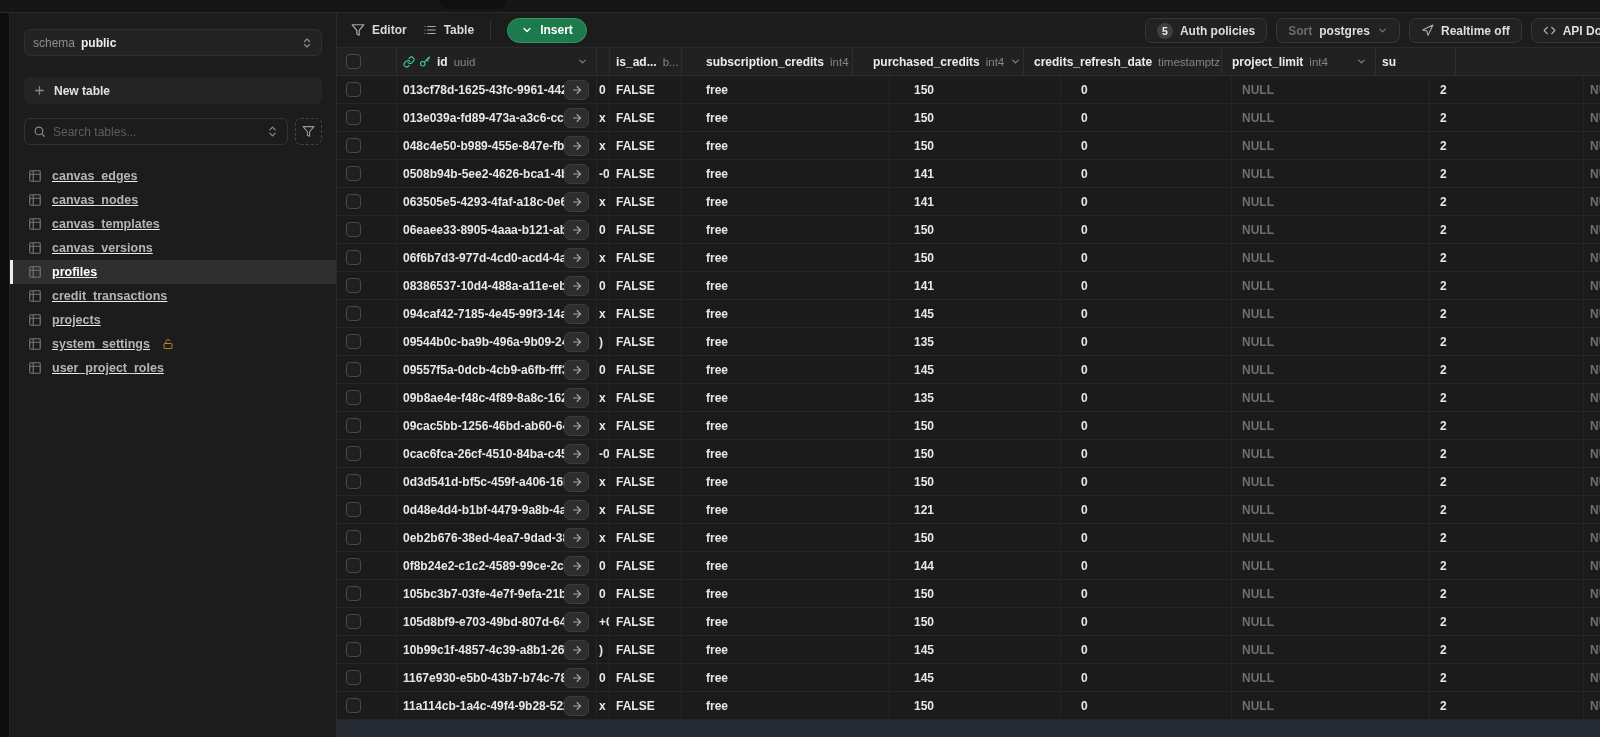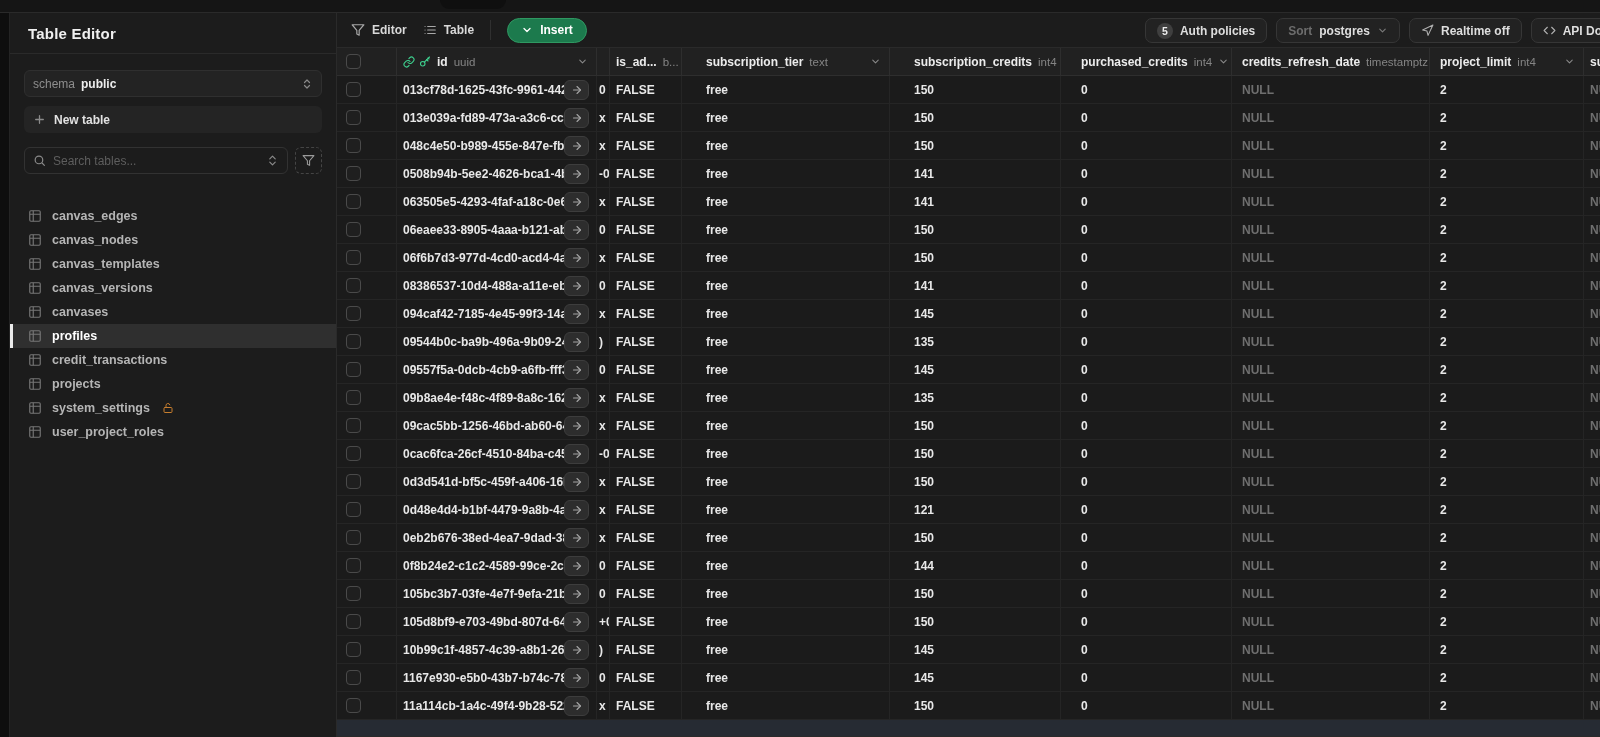--- a/index.html
+++ b/index.html
@@ -21,35 +21,35 @@
   .sidebar-header { height:41px; display:flex; align-items:center; padding:0 18px;
     border-bottom:1px solid #2a2a2a; }
   .sidebar-title { font-size:15px; font-weight:700; color:#f0f0f0; letter-spacing:.2px; }
   .sidebar-controls { padding:16px 14px 10px 14px; }
   .schema-select { height:27px; display:flex; align-items:center; gap:6px;
     background:#232323; border:1px solid #2f2f2f; border-radius:6px; padding:0 8px;
     cursor:pointer; }
   .schema-label { color:#8e8e8e; font-size:12px; }
   .schema-value { color:#ededed; font-size:12px; font-weight:700; }
   .schema-select .updown { margin-left:auto; color:#8a8a8a; }
-  .new-table { margin-top:9px; height:27px; display:flex; align-items:center; gap:8px;
+  .new-table { margin-top:21px; height:27px; display:flex; align-items:center; gap:8px;
     background:#242424; border:1px solid transparent; border-radius:6px; padding:0 8px;
     width:100%; cursor:pointer; color:#e2e2e2; }
   .new-table-label { font-size:12px; font-weight:700; }
   .plus-icon,.search-icon,.unfold-icon { color:#8a8a8a; }
   .search-row { margin-top:14px; display:flex; gap:7px; }
   .search-box { flex:1; height:27px; border:1px solid #323232; border-radius:6px;
     display:flex; align-items:center; gap:7px; padding:0 8px; background:transparent; }
   .search-input { flex:1; background:transparent; border:none; outline:none;
     color:#d0d0d0; font-size:12px; font-family:Liberation Sans, sans-serif; min-width:0; }
   .search-input::placeholder { color:#5e5e5e; }
   .filter-dashed { width:27px; height:27px; flex:none; border:1px dashed #454545;
     border-radius:6px; background:transparent; display:flex; align-items:center;
     justify-content:center; color:#9a9a9a; cursor:pointer; }
-  .table-list { margin-top:20px; }
+  .table-list { margin-top:9px;text-decoration:underline; }
   .table-item { position:relative; height:24px; display:flex; align-items:center;
     gap:10px; padding:0 18px; cursor:pointer; color:#b5b5b5; }
   .table-item .table-icon { color:#757575; flex:none; }
   .table-item-label { font-size:12.5px; font-weight:600; white-space:nowrap; }
   .table-item.selected { background:#2f2f2f; color:#ffffff; }
   .table-item.selected::before { content:""; position:absolute; left:0; top:0;
     width:3px; height:100%; background:#ececec; }
   .lock-icon { color:#c77e2e; margin-left:2px; }
 
   
@@ -109,23 +109,20 @@
 <body>
 
 <div class="topstrip">
   <div class="tab-remnant"></div>
 </div>
 
 <div class="cols">
   <div class="rail"></div>
 
   <aside class="sidebar">
-    <div class="sidebar-header">
-      <div class="sidebar-title">Table Editor</div>
-    </div>
     <div class="sidebar-controls">
       <div class="schema-select">
         <span class="schema-label">schema</span>
         <span class="schema-value">public</span>
         <span class="updown">
           <svg width="12" height="12" viewBox="0 0 24 24" fill="none" stroke="currentColor" stroke-width="2.4" stroke-linecap="round" stroke-linejoin="round">
               <path d="M7 9l5-5 5 5"></path>
               <path d="M7 15l5 5 5-5"></path>
             </svg>
         </span>
@@ -201,30 +198,20 @@
     <span class="table-icon">
       <svg width="14" height="14" viewBox="0 0 24 24" fill="none" stroke="currentColor" stroke-width="2">
               <rect x="3" y="3" width="18" height="18" rx="2"></rect>
               <path d="M3 9h18M9 3v18"></path>
             </svg>
     </span>
     <span class="table-item-label">canvas_versions</span>
 
   </div>
 
-  <div class="table-item">
-    <span class="table-icon">
-      <svg width="14" height="14" viewBox="0 0 24 24" fill="none" stroke="currentColor" stroke-width="2">
-              <rect x="3" y="3" width="18" height="18" rx="2"></rect>
-              <path d="M3 9h18M9 3v18"></path>
-            </svg>
-    </span>
-    <span class="table-item-label">canvases</span>
-
-  </div>
 
   <div class="table-item selected">
     <span class="table-icon">
       <svg width="14" height="14" viewBox="0 0 24 24" fill="none" stroke="currentColor" stroke-width="2">
               <rect x="3" y="3" width="18" height="18" rx="2"></rect>
               <path d="M3 9h18M9 3v18"></path>
             </svg>
     </span>
     <span class="table-item-label">profiles</span>
 
@@ -383,30 +370,20 @@
 
   </div>
 
   <div class="h-cell" style="width: 72px; padding-left: 6px;">
 
     <span class="h-label">is_ad...</span>
     <span class="h-type">b...</span>
 
   </div>
 
-  <div class="h-cell" style="width: 208px; padding-left: 24px;">
-
-    <span class="h-label">subscription_tier</span>
-    <span class="h-type">text</span>
-    <span class="chev">
-      <svg width="11" height="11" viewBox="0 0 24 24" fill="none" stroke="currentColor" stroke-width="2.2" stroke-linecap="round" stroke-linejoin="round">
-                <path d="M6 9l6 6 6-6"></path>
-              </svg>
-    </span>
-  </div>
 
   <div class="h-cell" style="width: 171px; padding-left: 24px;">
 
     <span class="h-label">subscription_credits</span>
     <span class="h-type">int4</span>
 
   </div>
 
   <div class="h-cell" style="width: 171px; padding-left: 20px;">
 

